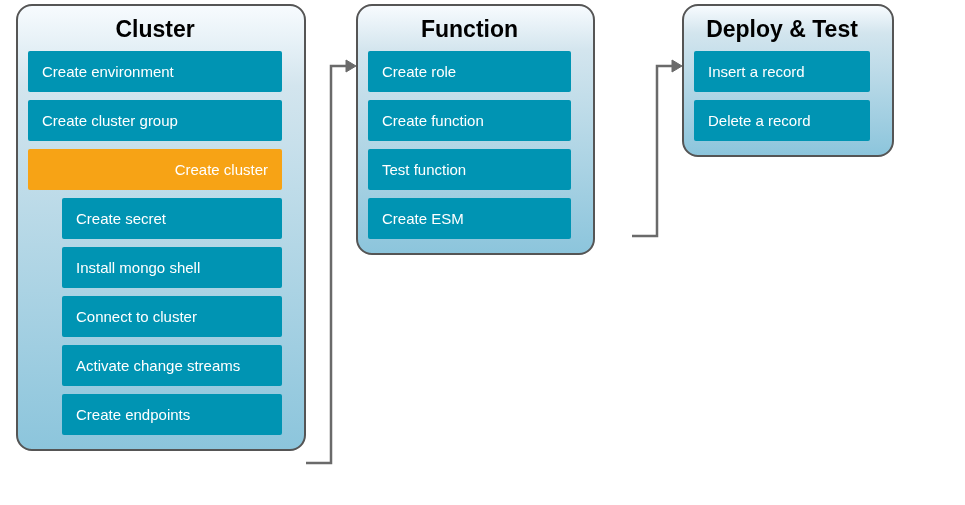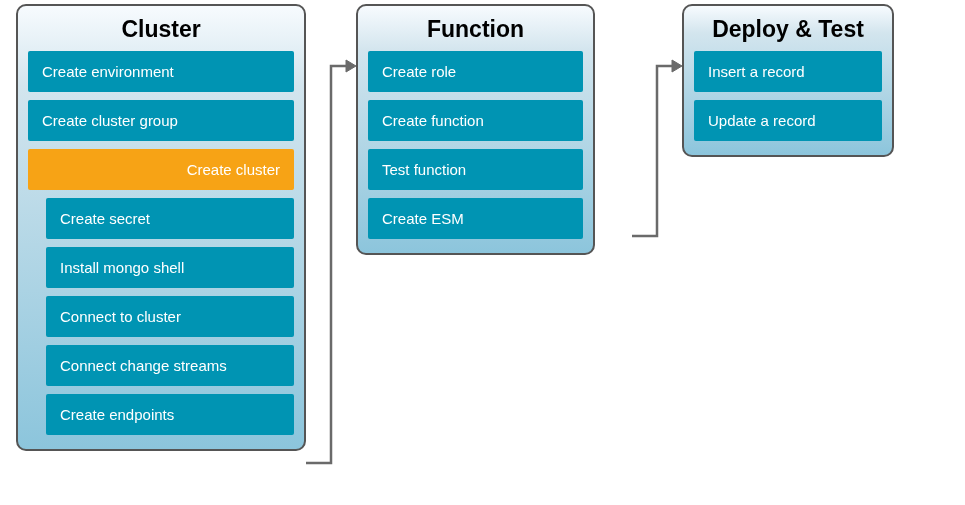--- a/index.html
+++ b/index.html
@@ -7,23 +7,23 @@
     font-family: Arial, Helvetica, sans-serif;
     background: #ffffff;
     width: 965px;
     height: 505px;
     position: relative;
     overflow: hidden;
   }
   .panel {
     position: absolute;
     border: 2px solid #555;
-    border-radius: 10px;
+    border-radius: 16px;
     background: linear-gradient(to bottom, #f7fbfe 0%, #d3e5ee 18%, #8cc5dc 100%);
-    padding: 10px 10px 14px 10px;
+    padding: 10px 22px 14px 10px;
   }
   .panel-title {
     font-size: 23px;
     font-weight: bold;
     color: #000;
     text-align: center;
     margin-bottom: 8px;
   }
   .item {
     background: #0094b3;
@@ -32,21 +32,21 @@
     font-size: 15px;
     padding: 12px 14px;
     margin-bottom: 8px;
     border-radius: 2px;
   }
   .item:last-child { margin-bottom: 0; }
   .item.highlight {
     background: #f7a315;
     text-align: right;
   }
-  .indent { margin-left: 18px; }
+  .indent { margin-left: 34px; }
   
   .arrow {
     position: absolute;
     stroke: #6a6a6a;
     fill: none;
   }
   .arrow-head {
     fill: #6a6a6a;
   }
 </style>
@@ -54,21 +54,21 @@
 <body>
 
 <div class="panel" style="left:16px; top:4px; width:290px;">
   <div class="panel-title">Cluster</div>
   <div class="item">Create environment</div>
   <div class="item">Create cluster group</div>
   <div class="item highlight">Create cluster</div>
   <div class="item indent">Create secret</div>
   <div class="item indent">Install mongo shell</div>
   <div class="item indent">Connect to cluster</div>
-  <div class="item indent">Connect change streams</div>
+  <div class="item indent">Activate change streams</div>
   <div class="item indent">Create endpoints</div>
 </div>
 
 <svg class="arrow" style="left:306px; top:56px; width:50px; height:420px;">
   <path d="M 0 407 L 25 407 L 25 10 L 40 10" stroke-width="2.5"></path>
   <polygon class="arrow-head" points="40,4 50,10 40,16"></polygon>
 </svg>
 
 <div class="panel" style="left:356px; top:4px; width:239px;">
   <div class="panel-title">Function</div>
@@ -79,14 +79,14 @@
 </div>
 
 <svg class="arrow" style="left:632px; top:56px; width:50px; height:200px;">
   <path d="M 0 180 L 25 180 L 25 10 L 40 10" stroke-width="2.5"></path>
   <polygon class="arrow-head" points="40,4 50,10 40,16"></polygon>
 </svg>
 
 <div class="panel" style="left:682px; top:4px; width:212px;">
   <div class="panel-title">Deploy &amp; Test</div>
   <div class="item">Insert a record</div>
-  <div class="item">Update a record</div>
+  <div class="item">Delete a record</div>
 </div>
 
 </body></html>

